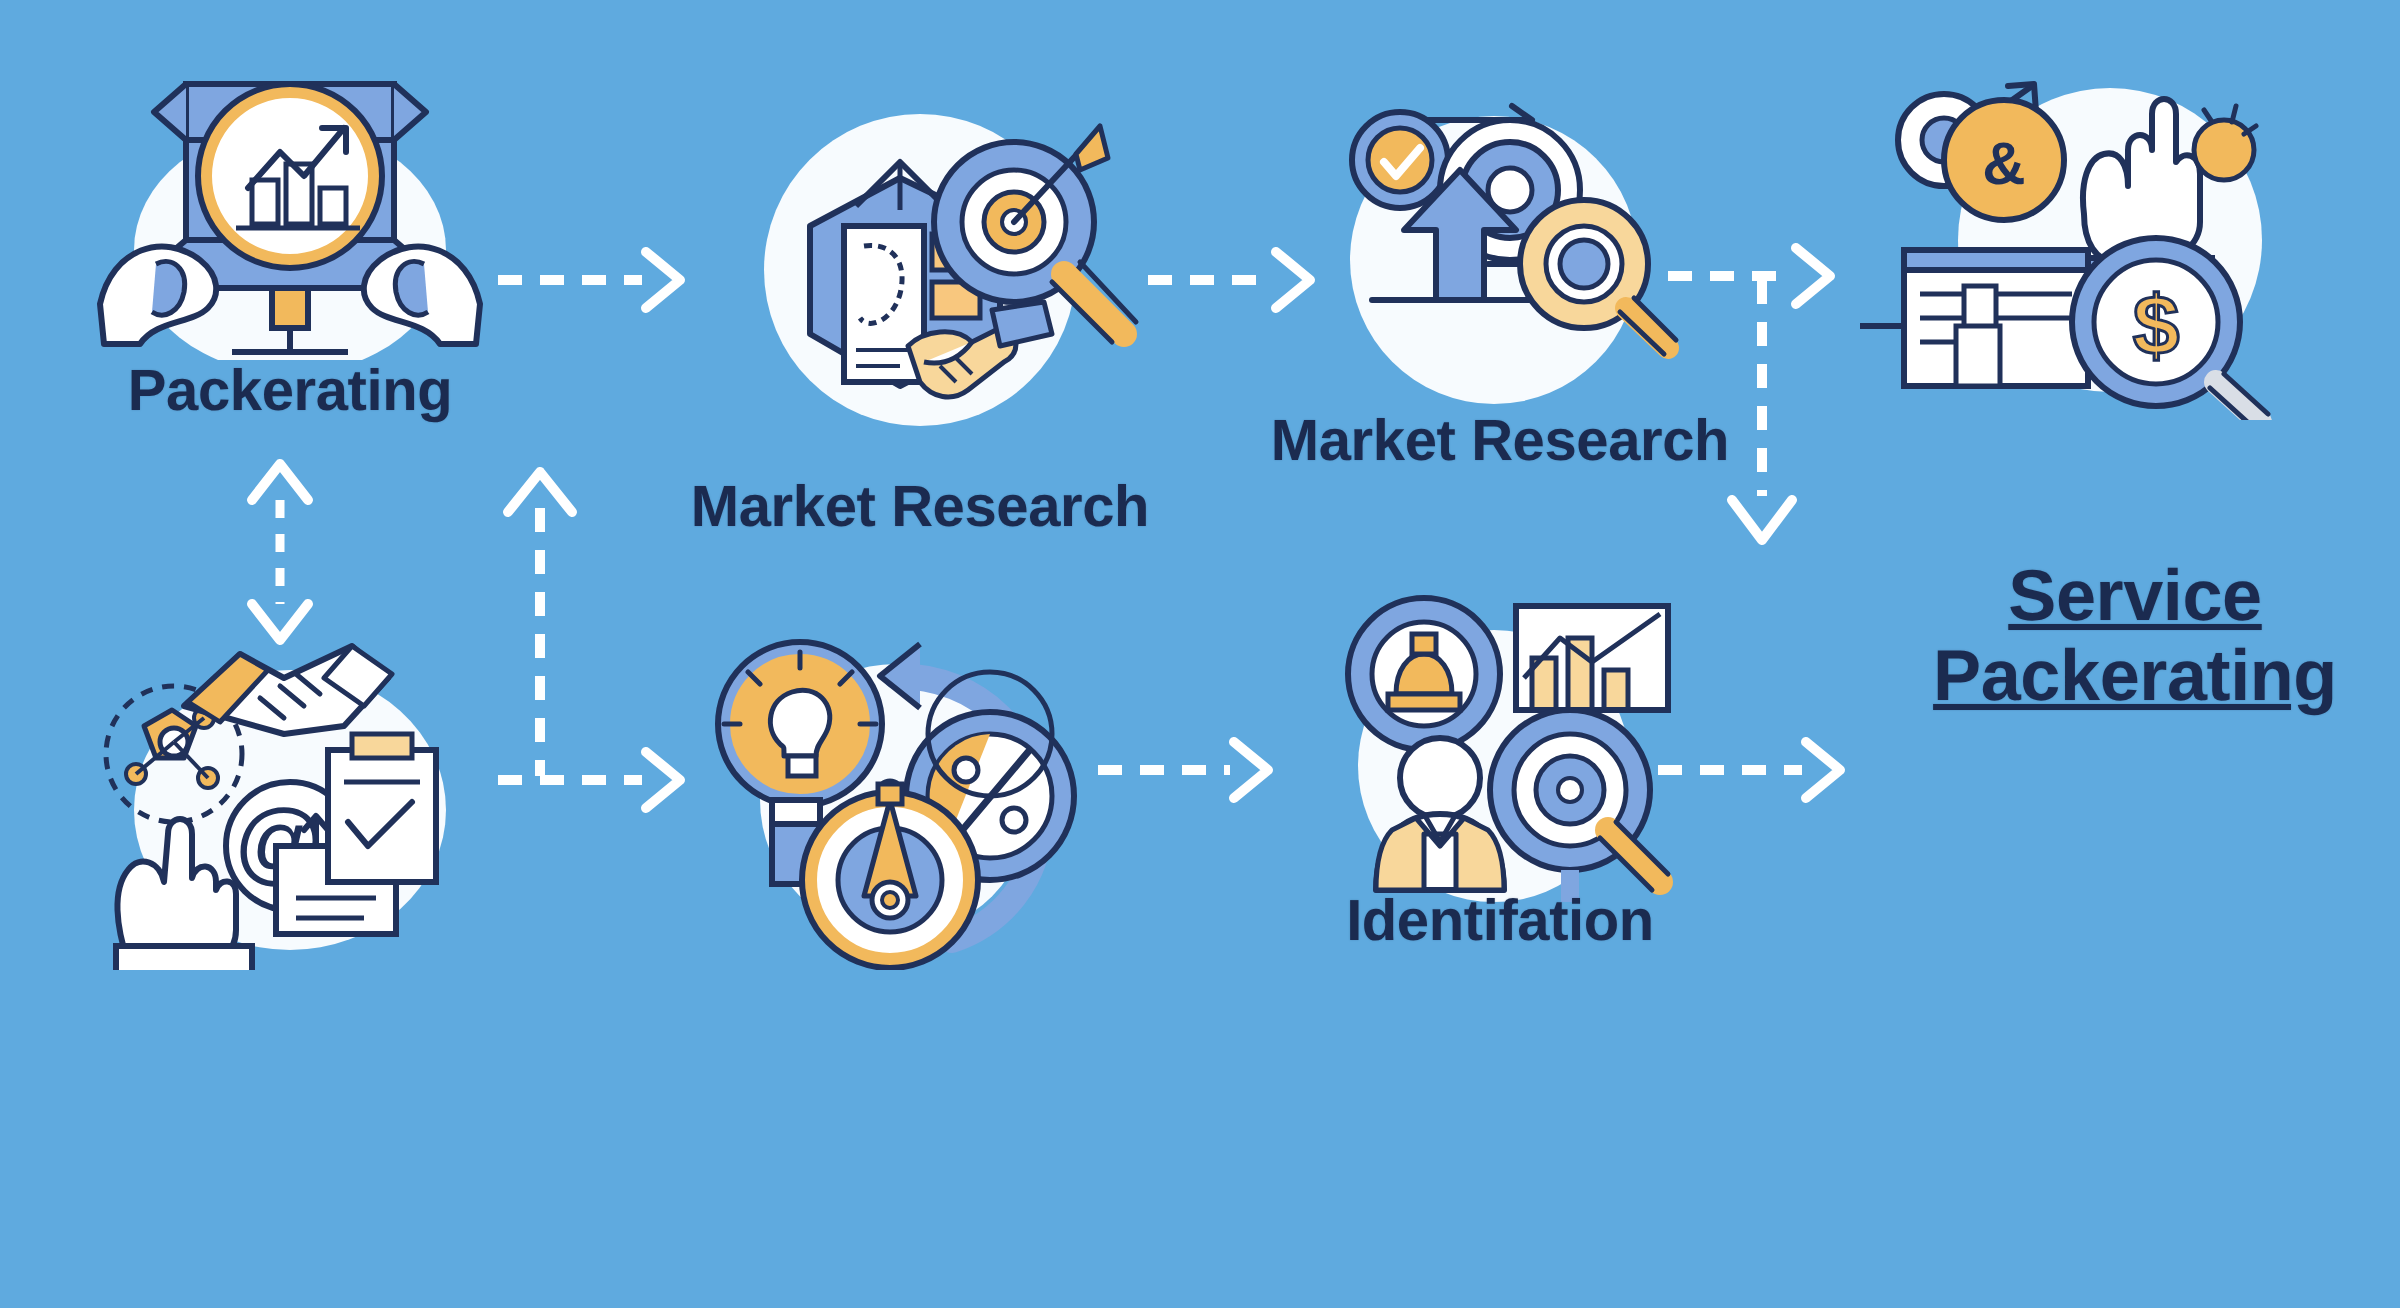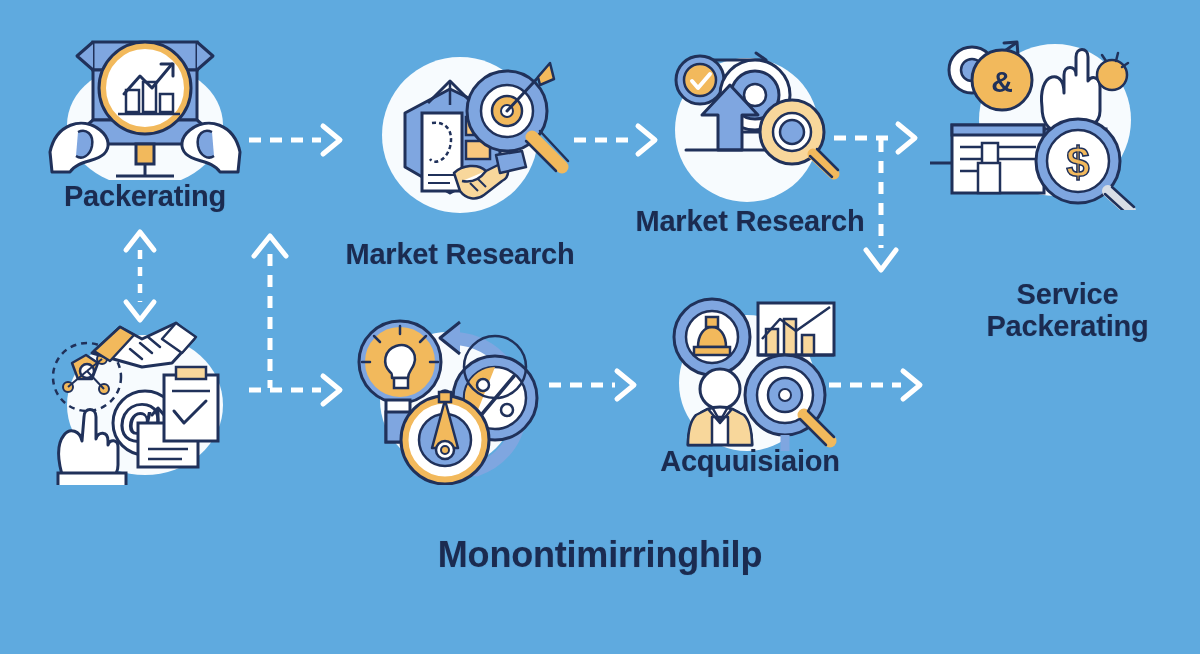--- a/index.html
+++ b/index.html
@@ -167,21 +167,21 @@
       <rect x="48" y="128" width="22" height="30" fill="#FFFFFF" stroke="#20315A" stroke-width="2.5"></rect>
       <line x1="0" y1="128" x2="22" y2="128" stroke="#20315A" stroke-width="3"></line>
 
       <circle cx="148" cy="126" r="42" fill="#7FA6E0" stroke="#20315A" stroke-width="3"></circle>
       <circle cx="148" cy="126" r="31" fill="#FFFFFF" stroke="#20315A" stroke-width="2.5"></circle>
       <text x="148" y="142" font-family="Liberation Sans, sans-serif" font-size="42" font-weight="bold" text-anchor="middle" fill="#F2B95C" stroke="#20315A" stroke-width="1.5">$</text>
       <path d="M178 156 L200 176" stroke="#D9DEE6" stroke-width="12" stroke-linecap="round"></path>
       <path d="M175 159 L197 179 M182 152 L204 172" stroke="#20315A" stroke-width="2.5" stroke-linecap="round"></path>
     </svg>
   </div>
-  <div class="label center" style="left:940px; top:278px; width:255px; font-size:29px;">Service
+  <div class="label center" style="left:940px; top:278px; width:255px; font-size:36px;text-decoration:underline;">Service
 Packerating</div>
 
   <div class="node" style="left:30px; top:305px; width:230px; height:180px;">
     <svg width="230" height="180" viewBox="0 0 230 180">
       <ellipse cx="115" cy="100" rx="78" ry="70" fill="#FFFFFF" opacity="0.95"></ellipse>
 
       <circle cx="57" cy="72" r="34" fill="none" stroke="#20315A" stroke-width="2.5" stroke-dasharray="6 5"></circle>
       <path d="M42 58 L56 50 L68 58 L62 74 L48 74 Z" fill="#F2B95C" stroke="#20315A" stroke-width="2.5" stroke-linejoin="round"></path>
       <circle cx="57" cy="66" r="7" fill="#FFFFFF" stroke="#20315A" stroke-width="2.5"></circle>
       <circle cx="38" cy="82" r="5" fill="#F2B95C" stroke="#20315A" stroke-width="2"></circle>
@@ -273,21 +273,21 @@
 
       <circle cx="145" cy="100" r="40" fill="#7FA6E0" stroke="#20315A" stroke-width="3"></circle>
       <circle cx="145" cy="100" r="28" fill="#FFFFFF" stroke="#20315A" stroke-width="2.5"></circle>
       <circle cx="145" cy="100" r="17" fill="#7FA6E0" stroke="#20315A" stroke-width="2.5"></circle>
       <circle cx="145" cy="100" r="6" fill="#FFFFFF" stroke="#20315A" stroke-width="2"></circle>
       <path d="M164 120 L190 146" stroke="#F2B95C" stroke-width="13" stroke-linecap="round"></path>
       <path d="M160 124 L186 150 M168 116 L194 142" stroke="#20315A" stroke-width="2.5" stroke-linecap="round"></path>
       <line x1="145" y1="140" x2="145" y2="156" stroke="#7FA6E0" stroke-width="9"></line>
     </svg>
   </div>
-  <div class="label center" style="left:610px; top:445px; width:280px; font-size:29px;">Acquuisiaion</div>
+  <div class="label center" style="left:610px; top:445px; width:280px; font-size:29px;">Identifation</div>
 
 
   <svg class="arrow-svg" style="left:245px; top:120px;" width="110" height="40">
     <line x1="4" y1="20" x2="76" y2="20" stroke="#FFFFFF" stroke-width="5" stroke-dasharray="12 9" stroke-linecap="butt"></line>
     <polyline points="78,6 95,20 78,34" fill="none" stroke="#FFFFFF" stroke-width="5" stroke-linecap="round" stroke-linejoin="round"></polyline>
   </svg>
 
   <svg class="arrow-svg" style="left:570px; top:120px;" width="110" height="40">
     <line x1="4" y1="20" x2="66" y2="20" stroke="#FFFFFF" stroke-width="5" stroke-dasharray="12 9" stroke-linecap="butt"></line>
     <polyline points="68,6 85,20 68,34" fill="none" stroke="#FFFFFF" stroke-width="5" stroke-linecap="round" stroke-linejoin="round"></polyline>
@@ -319,15 +319,14 @@
   <svg class="arrow-svg" style="left:545px; top:365px;" width="110" height="40">
     <line x1="4" y1="20" x2="70" y2="20" stroke="#FFFFFF" stroke-width="5" stroke-dasharray="12 9" stroke-linecap="butt"></line>
     <polyline points="72,6 89,20 72,34" fill="none" stroke="#FFFFFF" stroke-width="5" stroke-linecap="round" stroke-linejoin="round"></polyline>
   </svg>
 
   <svg class="arrow-svg" style="left:825px; top:365px;" width="115" height="40">
     <line x1="4" y1="20" x2="76" y2="20" stroke="#FFFFFF" stroke-width="5" stroke-dasharray="12 9" stroke-linecap="butt"></line>
     <polyline points="78,6 95,20 78,34" fill="none" stroke="#FFFFFF" stroke-width="5" stroke-linecap="round" stroke-linejoin="round"></polyline>
   </svg>
 
-  <div class="label center" style="left:300px; top:535px; width:600px; font-size:36px;">Monontimirringhilp</div>
 
 </div>
 
 </body></html>

